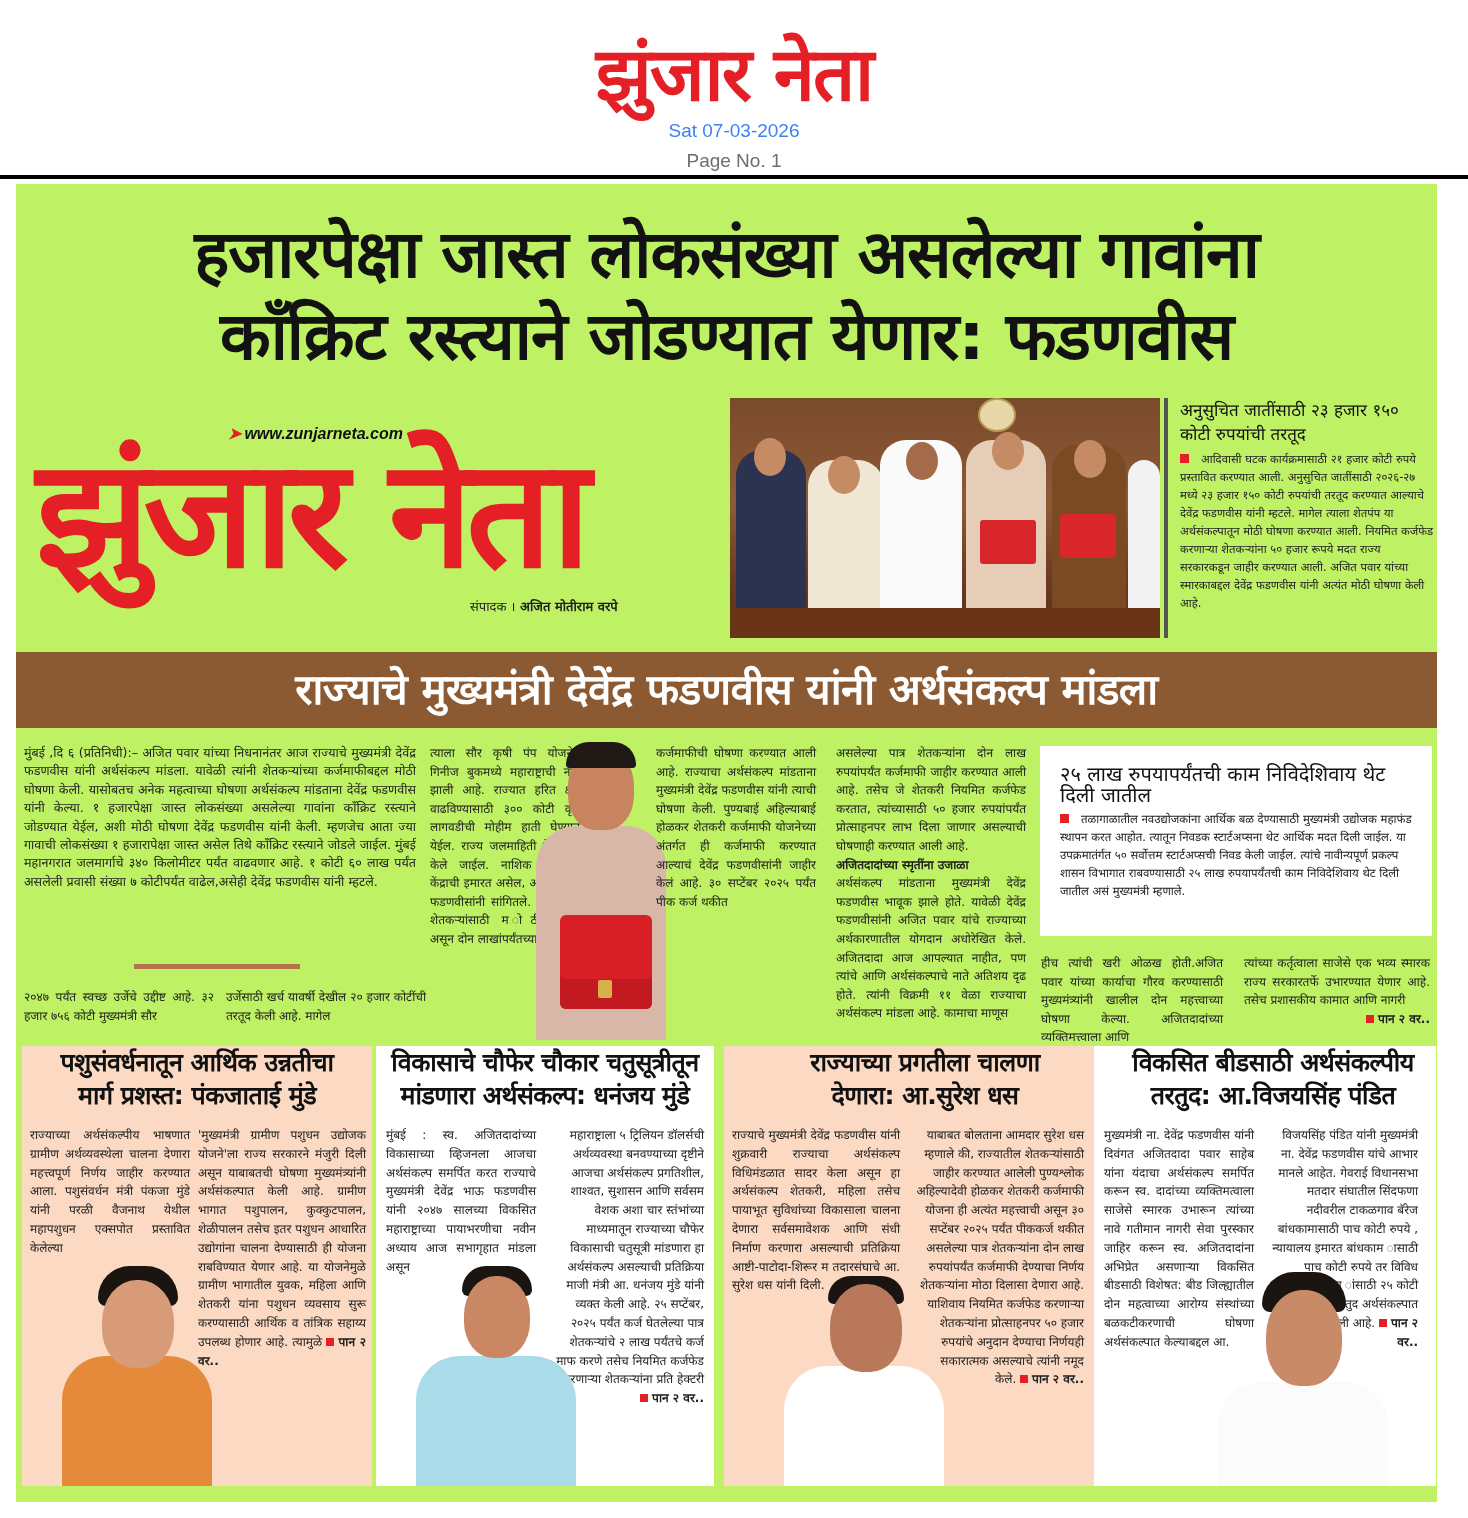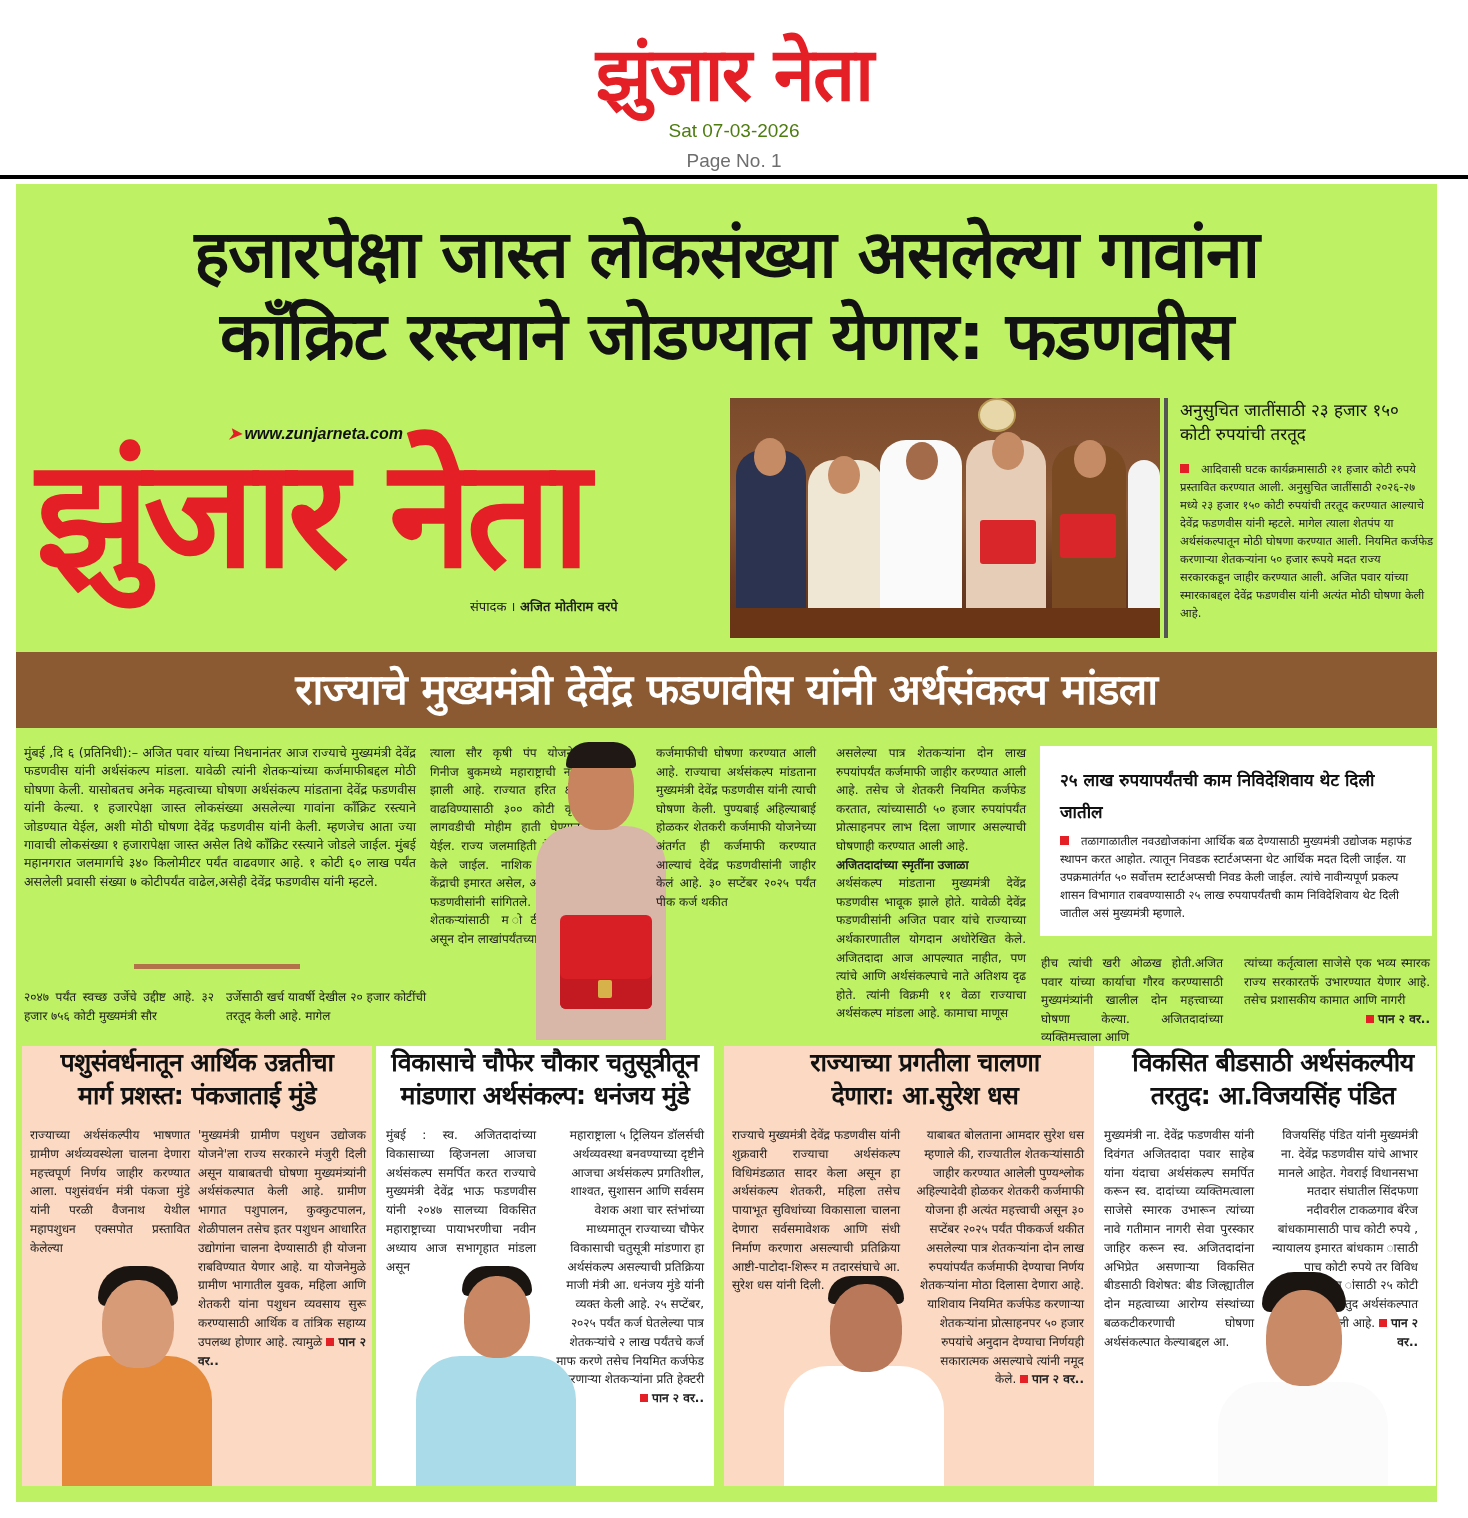--- a/index.html
+++ b/index.html
@@ -1,21 +1,21 @@
 <!DOCTYPE html>
 <html><head>
 <meta charset="utf-8">
 <style>
   * { box-sizing: border-box; margin: 0; padding: 0; }
   html, body { width: 1468px; height: 1518px; overflow: hidden; background: #ffffff; }
   body { font-family: "DejaVu Sans", sans-serif; color: #1a1a1a; position: relative; }
 
   .masthead { position: absolute; left: 0; top: 0; width: 1468px; height: 178px; background: #fff; text-align: center; }
   .masthead .logo { position: absolute; left: 0; right: 0; top: 34px; font-family: "DejaVu Sans", sans-serif; font-weight: bold; font-size: 74px; line-height: 80px; color: #e41f26; letter-spacing: -2px; }
-  .masthead .date { position: absolute; left: 0; right: 0; top: 120px; font-family: "Liberation Sans", sans-serif; font-size: 19px; color: #4d7c0f; }
+  .masthead .date { position: absolute; left: 0; right: 0; top: 120px; font-family: "Liberation Sans", sans-serif; font-size: 19px; color: #3b82f6; }
   .masthead .pageno { position: absolute; left: 0; right: 0; top: 150px; font-family: "Liberation Sans", sans-serif; font-size: 19px; color: #6e6e6e; }
   .rule { position: absolute; left: 0; top: 175px; width: 1468px; height: 4px; background: #000; }
 
   .paper { position: absolute; left: 16px; top: 184px; width: 1421px; height: 1318px; background: #bef264; overflow: hidden; }
 
   .headline { position: absolute; left: 10px; right: 10px; font-weight: bold; font-size: 66px; color: #121212; text-align: center; white-space: nowrap; letter-spacing: -1px; }
   .hl1 { top: 22px; }
   .hl2 { top: 104px; }
 
   .brand-block { position: absolute; left: 20px; top: 230px; width: 690px; height: 210px; }
@@ -27,21 +27,21 @@
 
   .top-photo { position: absolute; left: 714px; top: 214px; width: 430px; height: 240px; background: linear-gradient(180deg,#7a4a2c 0%,#8e5a36 45%,#6a3b22 75%,#5a2f1a 100%); overflow: hidden; }
   .top-photo .emblem { position: absolute; left: 248px; top: 0; width: 38px; height: 34px; border-radius: 50%; background: #e8d7a8; border: 2px solid #b89a54; }
   .top-photo .person { position: absolute; bottom: 18px; border-radius: 26px 26px 4px 4px; }
   .top-photo .head { position: absolute; width: 32px; height: 38px; border-radius: 50%; background: #c58b65; }
   .top-photo .folder { position: absolute; width: 56px; height: 44px; background: #d8262a; border-radius: 3px; }
   .top-photo .table { position: absolute; left: 0; right: 0; bottom: 0; height: 30px; background: #6a3417; }
 
   .side-story { position: absolute; left: 1148px; top: 214px; width: 270px; height: 240px; border-left: 4px solid #555; padding-left: 12px; }
   .side-story h3 { font-size: 17px; line-height: 24px; font-weight: normal; color: #111; }
-  .side-story p { font-size: 11.4px; line-height: 18px; color: #222; margin-top: 14px; text-indent: 0; }
+  .side-story p { font-size: 11.4px; line-height: 18px; color: #222; margin-top: 4px; text-indent: 0; }
   .bullet { display: inline-block; width: 9px; height: 9px; background: #e41f26; margin-right: 12px; vertical-align: 0; }
 
   .banner { position: absolute; left: 0; top: 468px; width: 1421px; height: 76px; background: #8b5a32; text-align: center; color: #fff; font-size: 42px; font-weight: bold; line-height: 76px; white-space: nowrap; letter-spacing: -0.5px; }
 
   .col { position: absolute; font-size: 12px; line-height: 18.6px; color: #1e1e1e; text-align: justify; }
   .lead { left: 8px; top: 560px; width: 392px; font-size: 12.6px; line-height: 18.4px; }
   .divider { position: absolute; left: 118px; top: 780px; width: 166px; height: 5px; background: #b2734a; }
   .lead-b1 { left: 8px; top: 804px; width: 190px; }
   .lead-b2 { left: 210px; top: 804px; width: 200px; }
 
@@ -51,21 +51,21 @@
   .fadnavis-photo .face { position: absolute; left: 32px; top: 8px; width: 66px; height: 82px; border-radius: 46% 46% 42% 42%; background: #c7845e; }
   .fadnavis-photo .hair { position: absolute; left: 30px; top: 2px; width: 70px; height: 26px; border-radius: 40px 40px 6px 6px; background: #1f1814; }
   .fadnavis-photo .body { position: absolute; left: 0; top: 86px; width: 130px; height: 214px; border-radius: 40px 40px 0 0; background: #d9b7a8; }
   .fadnavis-photo .case { position: absolute; left: 24px; top: 175px; width: 92px; height: 94px; background: #d81f26; border-radius: 6px; box-shadow: inset 0 -30px 0 #c21a20; }
   .fadnavis-photo .seal { position: absolute; left: 62px; top: 240px; width: 14px; height: 18px; background: #d7b14a; border-radius: 2px; }
 
   .col-4 { left: 820px; top: 560px; width: 190px; }
   .col-4 .sub { font-weight: bold; display: block; }
 
   .box-25 { position: absolute; left: 1024px; top: 562px; width: 392px; height: 190px; background: #fff; padding: 18px 18px 0 20px; }
-  .box-25 h3 { font-size: 17px; line-height: 32px; font-weight: bold; color: #111; }
+  .box-25 h3 { font-size: 20px; line-height: 21px; font-weight: normal; color: #111; }
   .box-25 p { font-size: 11.5px; line-height: 18px; margin-top: 4px; color: #222; }
 
   .col-5a { left: 1025px; top: 770px; width: 182px; }
   .col-5b { left: 1228px; top: 770px; width: 186px; }
   .cont { font-weight: bold; color: #222; }
   .cont .bullet { width: 8px; height: 8px; margin-right: 4px; }
 
   .story { position: absolute; top: 862px; height: 440px; }
   .story h2 { font-weight: bold; font-size: 25px; line-height: 33px; text-align: center; color: #111; white-space: nowrap; letter-spacing: -0.5px; }
   .story .txt { position: absolute; font-size: 12px; line-height: 18.8px; color: #1e1e1e; text-align: justify; }

